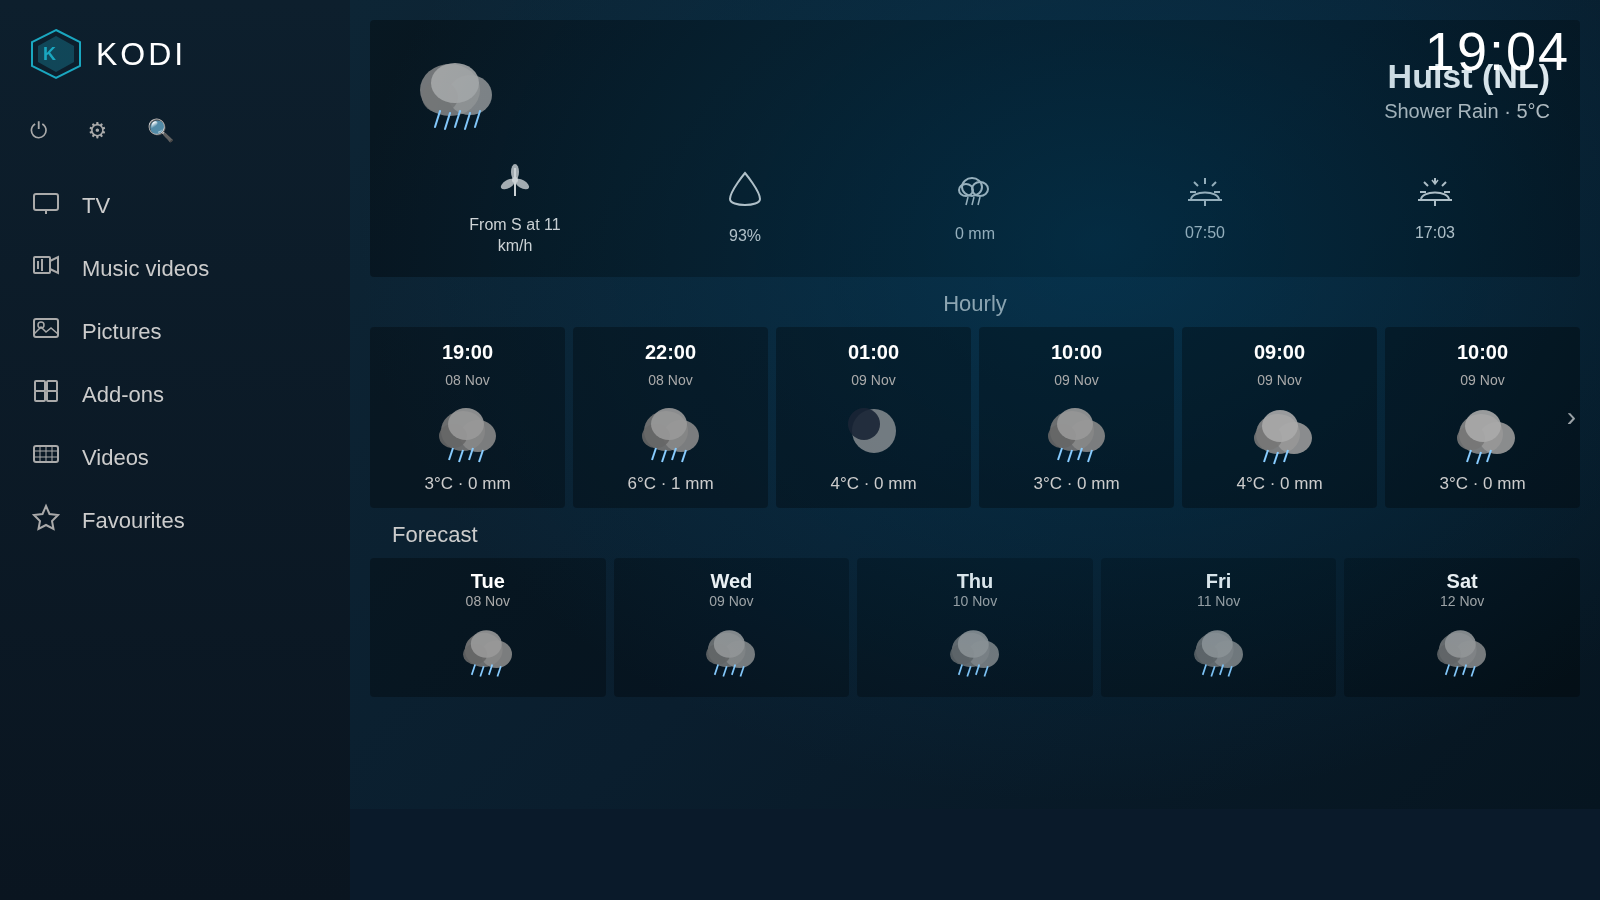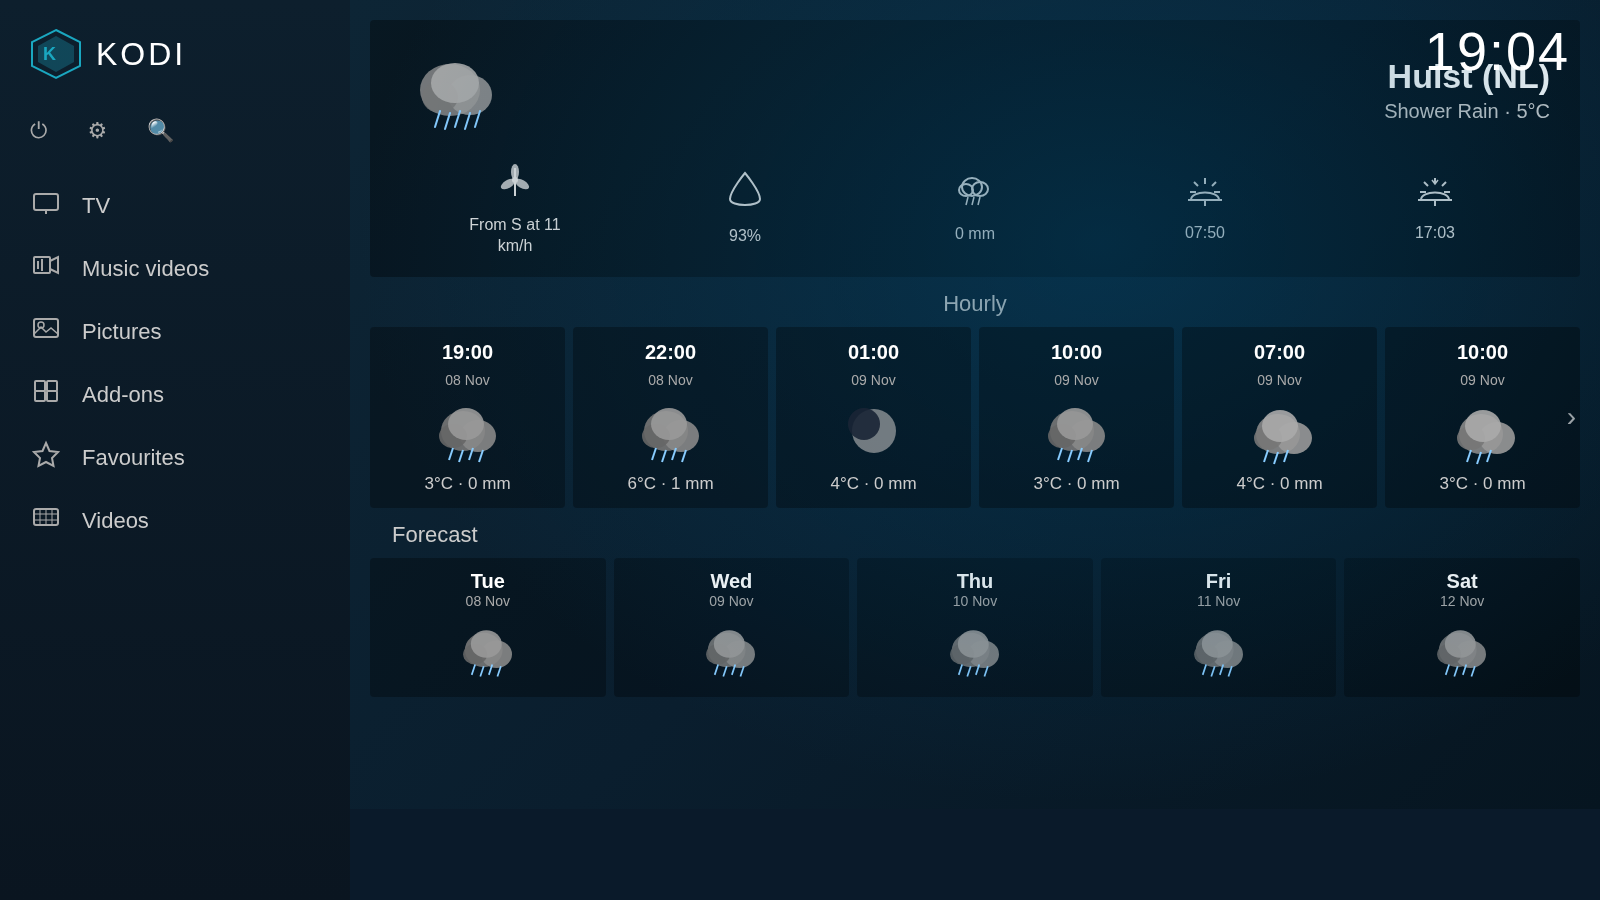--- a/index.html
+++ b/index.html
@@ -348,37 +348,37 @@
           <rect x="15" y="14" width="10" height="10" rx="1" stroke="#aaa" stroke-width="2" fill="none"></rect>
           <rect x="3" y="4" width="10" height="10" rx="1" stroke="#aaa" stroke-width="2" fill="none"></rect>
           <rect x="15" y="4" width="10" height="10" rx="1" stroke="#aaa" stroke-width="2" fill="none"></rect>
         </svg>
       </span>
       <span>Add-ons</span>
     </div>
     <div class="nav-item">
       <span class="nav-icon">
         <svg width="28" height="28" viewBox="0 0 28 28" fill="none">
-          <polygon points="14,3 17.5,11 26,12 20,18 21.5,26 14,22 6.5,26 8,18 2,12 10.5,11" stroke="#aaa" stroke-width="2" fill="none"></polygon>
-        </svg>
-      </span>
-      <span>Favourites</span>
-    </div>
-    <div class="nav-item">
-      <span class="nav-icon">
-        <svg width="28" height="28" viewBox="0 0 28 28" fill="none">
           <rect x="2" y="6" width="24" height="16" rx="2" stroke="#aaa" stroke-width="2" fill="none"></rect>
           <line x1="2" y1="11" x2="26" y2="11" stroke="#aaa" stroke-width="1"></line>
           <line x1="2" y1="17" x2="26" y2="17" stroke="#aaa" stroke-width="1"></line>
           <line x1="8" y1="6" x2="8" y2="22" stroke="#aaa" stroke-width="1"></line>
           <line x1="14" y1="6" x2="14" y2="22" stroke="#aaa" stroke-width="1"></line>
           <line x1="20" y1="6" x2="20" y2="22" stroke="#aaa" stroke-width="1"></line>
         </svg>
       </span>
       <span>Videos</span>
+    </div>
+    <div class="nav-item">
+      <span class="nav-icon">
+        <svg width="28" height="28" viewBox="0 0 28 28" fill="none">
+          <polygon points="14,3 17.5,11 26,12 20,18 21.5,26 14,22 6.5,26 8,18 2,12 10.5,11" stroke="#aaa" stroke-width="2" fill="none"></polygon>
+        </svg>
+      </span>
+      <span>Favourites</span>
     </div>
   </div>
 </div>
 
 <div id="main">
   <div id="clock">19:04</div>
 
   <div id="current-weather">
     <div id="current-top">
       <div id="weather-icon-large">
@@ -542,21 +542,21 @@
       <ellipse cx="38" cy="28" rx="18" ry="16" fill="#999" opacity="0.9"></ellipse>
       <line x1="25" y1="52" x2="21" y2="64" stroke="#88ccff" stroke-width="2"></line>
       <line x1="35" y1="54" x2="31" y2="66" stroke="#88ccff" stroke-width="2"></line>
       <line x1="45" y1="52" x2="41" y2="64" stroke="#88ccff" stroke-width="2"></line>
       <line x1="55" y1="54" x2="51" y2="66" stroke="#88ccff" stroke-width="2"></line>
     </svg>
             </div>
       <div class="hour-temp">3°C · 0 mm</div>
     </div>
           <div class="hour-card">
-      <div class="hour-time">07:00</div>
+      <div class="hour-time">09:00</div>
       <div class="hour-date">09 Nov</div>
       <div class="hour-icon">
               <svg width="80" height="70" viewBox="0 0 80 70" fill="none" xmlns="http://www.w3.org/2000/svg">
       <ellipse cx="38" cy="38" rx="22" ry="20" fill="#888" opacity="0.9"></ellipse>
       <ellipse cx="54" cy="42" rx="18" ry="16" fill="#999" opacity="0.9"></ellipse>
       <ellipse cx="28" cy="42" rx="14" ry="12" fill="#777" opacity="0.9"></ellipse>
       <ellipse cx="40" cy="30" rx="18" ry="16" fill="#aaa" opacity="0.9"></ellipse>
       <line x1="28" y1="54" x2="24" y2="66" stroke="#88ccff" stroke-width="2"></line>
       <line x1="38" y1="56" x2="34" y2="68" stroke="#88ccff" stroke-width="2"></line>
       <line x1="48" y1="54" x2="44" y2="66" stroke="#88ccff" stroke-width="2"></line>

